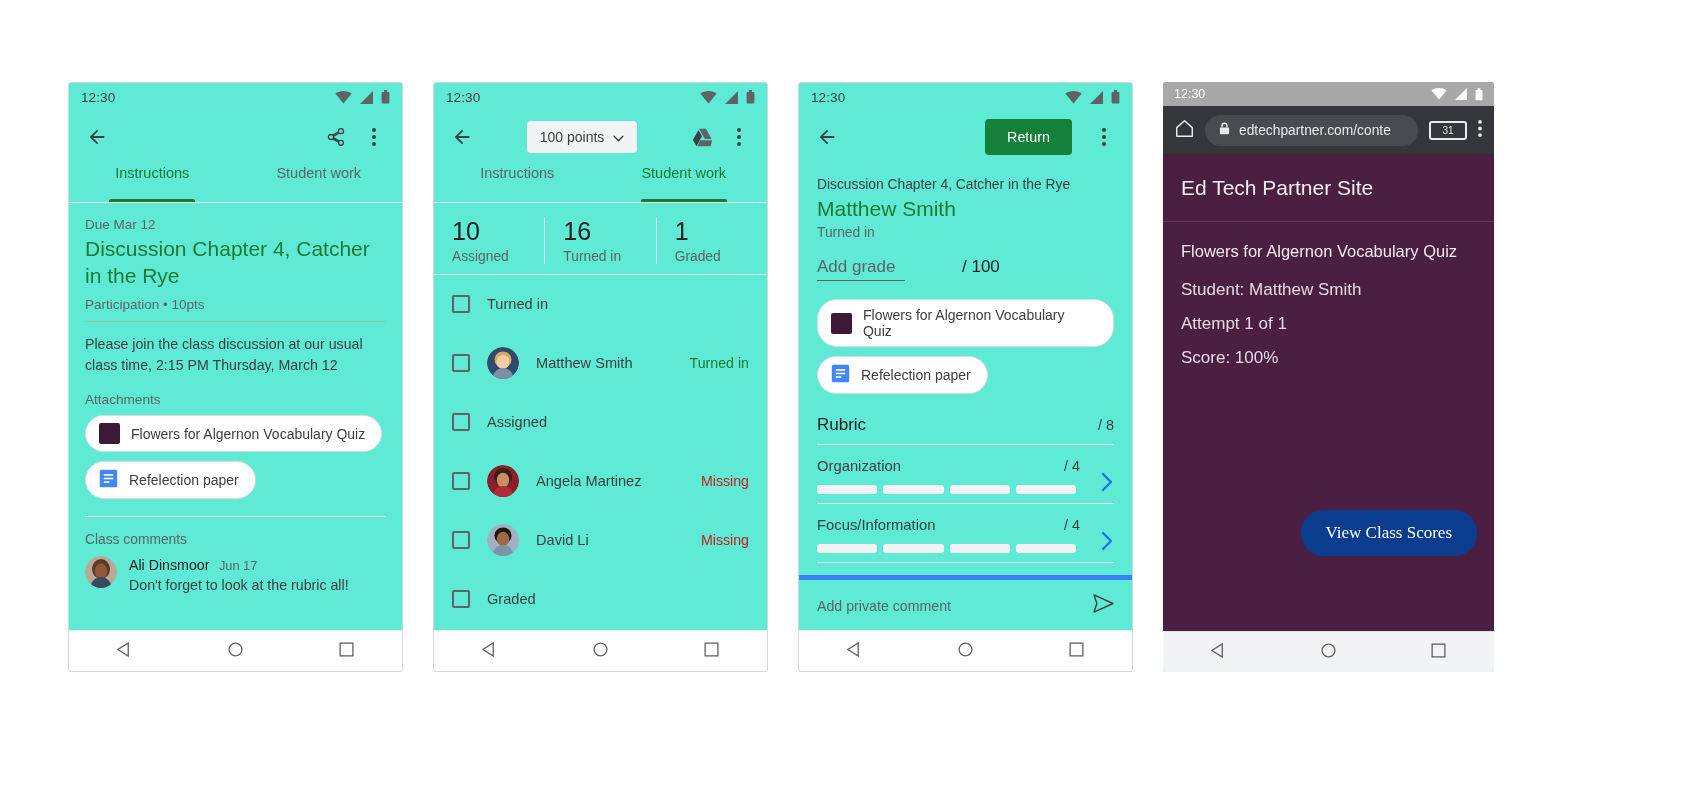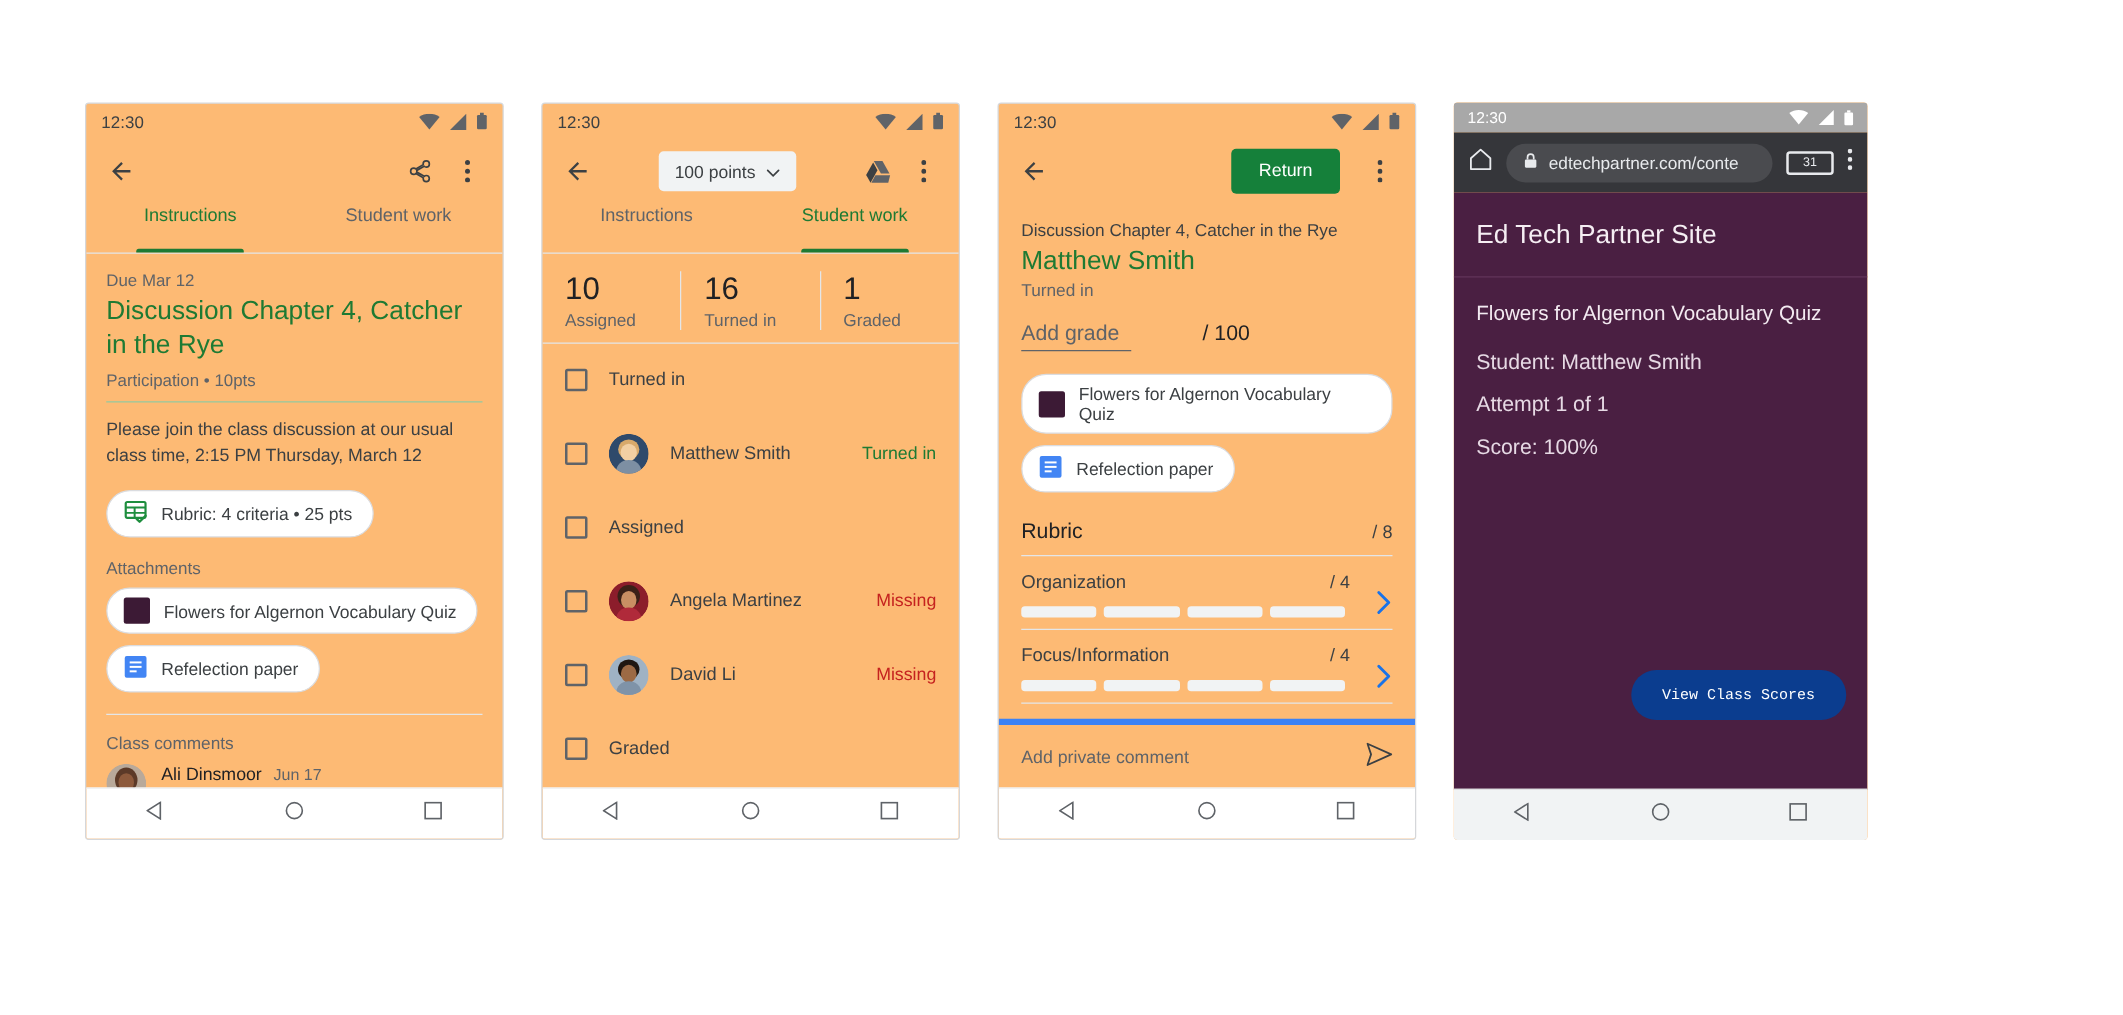--- a/index.html
+++ b/index.html
@@ -11,21 +11,21 @@
     overflow: hidden;
     font-family: "Liberation Sans", sans-serif;
   }
   .stage {
     position: relative;
     width: 1698px;
     height: 812px;
   }
   .phone {
     position: absolute;
-    background: #fdba74;
+    background: #5eead4;
     border: 1px solid #d5d7da;
     border-radius: 3px;
     overflow: hidden;
     box-sizing: border-box;
   }
   
   .statusbar {
     height: 28px;
     display: flex;
     align-items: center;
@@ -316,29 +316,29 @@
     color: #f5eef3;
     padding: 22px 18px 21px 18px;
     border-bottom: 1px solid #62355a;
   }
   .web-body { padding: 20px 18px 0 18px; }
   .web-quiz { font-size: 16.5px; color: #f3eaf1; margin-bottom: 19px; }
   .web-line { font-size: 17px; color: #e6d9e4; margin-bottom: 14px; }
   .view-scores {
     position: absolute;
     right: 17px;
-    bottom: 56px;
+    bottom: 76px;
     background: #0b3d8f;
     color: #ffffff;
-    font-size: 12px;
+    font-size: 17px;
     border: none;
     border-radius: 22px;
     padding: 13px 25px;
     cursor: pointer;
-    font-family: Liberation Mono, monospace;
+    font-family: Liberation Serif, serif;
   }
 </style>
 </head>
 <body>
 
 <div class="stage">
 
   <div class="phone" style="left:68px; top:82px; width:335px; height:590px;">
     <div class="statusbar">
       <span class="clock">12:30</span>
@@ -387,32 +387,20 @@
       </div>
     </div>
 
     <div class="body-pad">
       <div class="due">Due Mar 12</div>
       <div class="title-green">Discussion Chapter 4, Catcher in the Rye</div>
       <div class="sub-meta">Participation • 10pts</div>
       <div class="green-rule"></div>
       <div class="desc">Please join the class discussion at our usual class time, 2:15 PM Thursday, March 12</div>
 
-      <div class="chip">
-        <span>
-          <svg width="19" height="19" viewBox="0 0 24 24">
-            <rect x="2" y="2" width="20" height="16" rx="1.5" fill="none" stroke="#1e8e3e" stroke-width="2.2"></rect>
-            <line x1="2" y1="7.5" x2="22" y2="7.5" stroke="#1e8e3e" stroke-width="2"></line>
-            <line x1="2" y1="13" x2="22" y2="13" stroke="#1e8e3e" stroke-width="2"></line>
-            <line x1="11" y1="7.5" x2="11" y2="18" stroke="#1e8e3e" stroke-width="2"></line>
-            <path d="M13 19 L16 22 L22 16" fill="none" stroke="#1e8e3e" stroke-width="2.4" stroke-linecap="round" stroke-linejoin="round"></path>
-          </svg>
-        </span>
-        <span>Rubric: 4 criteria • 25 pts</span>
-      </div>
 
       <div class="sec-label">Attachments</div>
 
       <div class="chip" style="margin-top:0;">
         <span style="width:21px;height:21px;background:#3c1a35;border-radius:2px;display:block;"></span>
         <span>Flowers for Algernon Vocabulary Quiz</span>
       </div>
       <div class="chip">
         <span>
           <svg width="19" height="19" viewBox="0 0 24 24">

